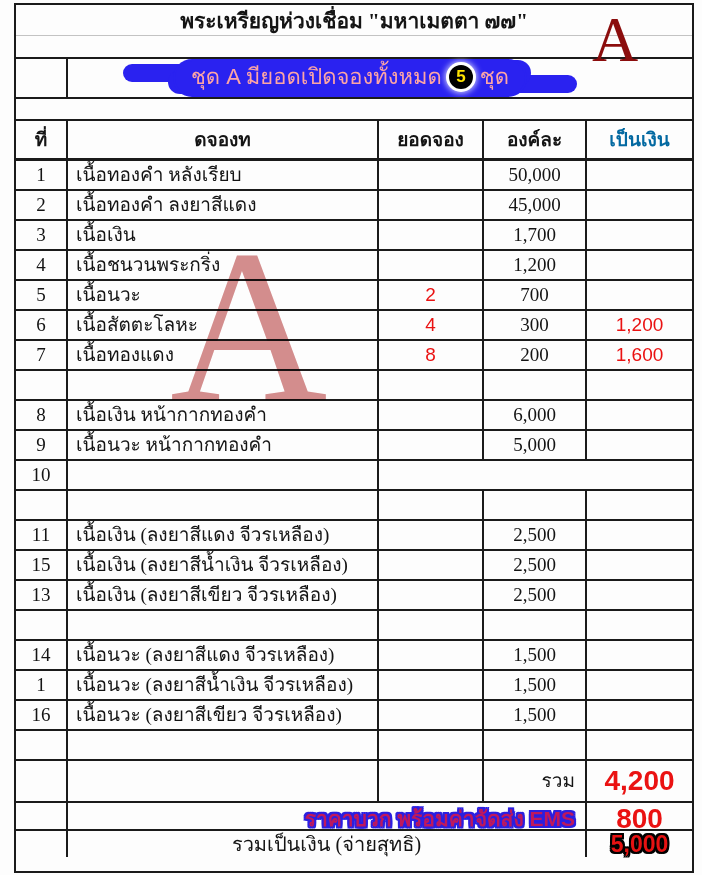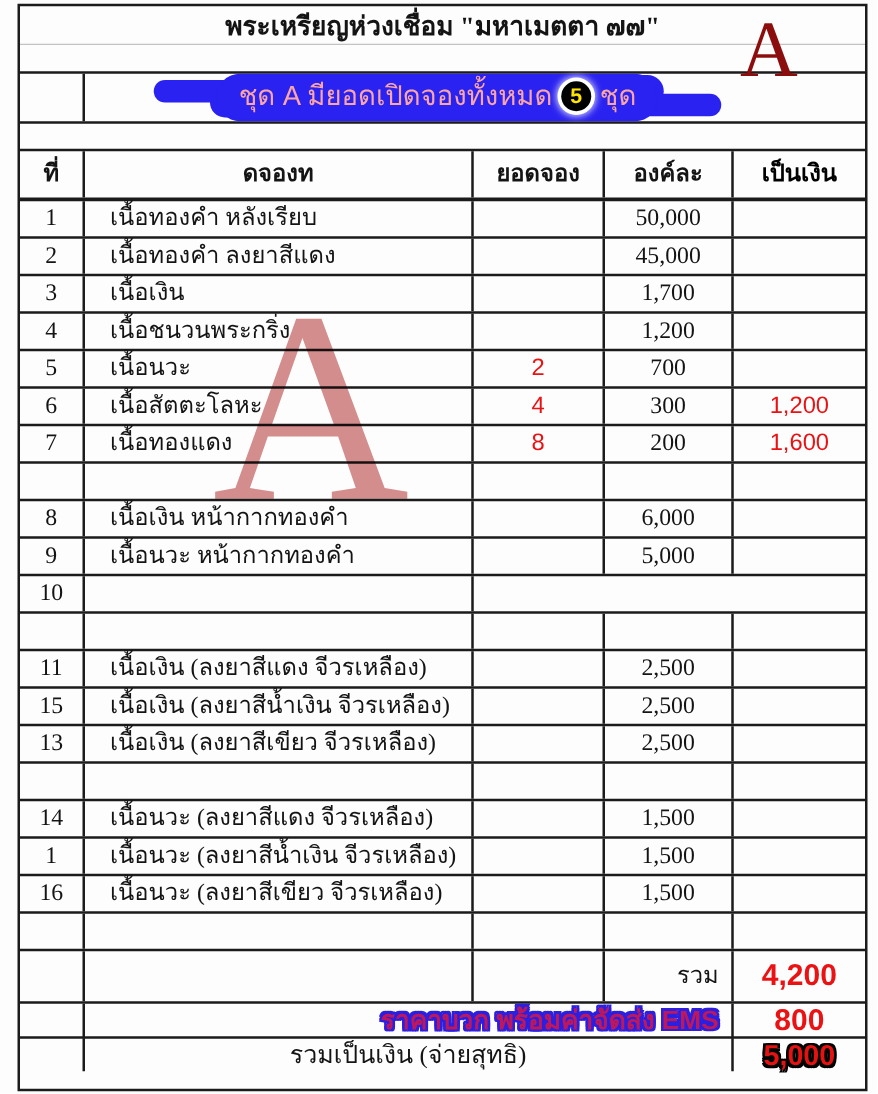--- a/index.html
+++ b/index.html
@@ -5,21 +5,21 @@
   html,body{margin:0;padding:0;background:#ffffff;}
   .page{position:relative;width:702px;height:875px;background:#fdfdfd;overflow:hidden;
         font-family:"Liberation Serif","DejaVu Serif",serif;color:#141414;}
   .sheet{position:absolute;left:14px;top:3px;width:680px;height:870px;box-sizing:border-box;
          border:2px solid #1b1b1b;background:transparent;z-index:2;}
   .trow{display:grid;box-sizing:border-box;}
   .cols5{grid-template-columns:52px 311px 105px 103px 105px;}
   .cell{box-sizing:border-box;display:flex;align-items:center;justify-content:center;
         overflow:visible;line-height:1.15;}
   .cell.vline{border-right:2px solid #1b1b1b;}
-  .left{justify-content:flex-start;padding-left:20px;}
+  .left{justify-content:flex-start;padding-left:8px;}
   .right{justify-content:flex-end;padding-right:10px;}
 
   
   .title-row{height:30px;border-bottom:1px solid #c3c3c3;display:flex;align-items:center;
              justify-content:center;font-size:21px;font-weight:bold;}
   .title-row2{height:31px;border-bottom:1px solid #c3c3c3;display:flex;align-items:center;
              justify-content:center;font-size:21px;font-weight:bold;}
   .spacer1{height:21px;border-bottom:2px solid #1b1b1b;}
   .banner-row{height:40px;border-bottom:2px solid #1b1b1b;grid-template-columns:52px 1fr;}
   .spacer2{height:20px;border-bottom:2px solid #1b1b1b;}
@@ -30,32 +30,32 @@
           box-shadow:0 0 0 2px #2a22f0, 10px -5px 0 -4px #2a22f0, -12px 4px 0 -5px #2a22f0,
                      60px 6px 0 -8px #2a22f0, -60px -5px 0 -8px #2a22f0;
           font-family:"Liberation Sans","DejaVu Sans",sans-serif;}
   .banner-text{color:#fca5a5;font-weight:normal;font-size:22px;white-space:nowrap;}
   .count-badge{display:inline-flex;align-items:center;justify-content:center;width:24px;height:24px;
           background:#000;color:#ffe400;font-weight:bold;font-size:17px;border-radius:50%;
           box-shadow:0 0 0 3px #ffffff, 0 0 6px 4px rgba(255,255,255,.8);}
 
   
   .head-row{height:40px;border-bottom:3px solid #1b1b1b;font-weight:bold;font-size:19px;}
-  .head-amount{color:#000000;}
+  .head-amount{color:#0369a1;}
 
   
   .row{height:30px;border-bottom:2px solid #1b1b1b;font-size:19px;}
   .row .cell{position:relative;z-index:6;}
   .red{color:#ea1212;font-family:"Liberation Sans","DejaVu Sans",sans-serif;font-size:19px;}
 
   
   .sum-row{height:42px;border-bottom:2px solid #1b1b1b;font-size:19px;}
   .ems-row{height:28px;border-bottom:2px solid #1b1b1b;grid-template-columns:52px 519px 105px;}
   .net-row{height:26px;grid-template-columns:52px 519px 105px;font-size:20px;}
-  .sum-amount{font-size:24px;font-weight:bold;color:#ea1212;
+  .sum-amount{font-size:28px;font-weight:bold;color:#ea1212;
               font-family:"Liberation Sans","DejaVu Sans",sans-serif;}
   .ems-text{font-size:21px;font-weight:bold;color:#be185d;white-space:nowrap;
             font-family:"Liberation Sans","DejaVu Sans",sans-serif;position:relative;z-index:11;
             text-shadow:-2px -2px 0 #2b1fe0,2px -2px 0 #2b1fe0,-2px 2px 0 #2b1fe0,2px 2px 0 #2b1fe0,
                         -2px 0 0 #2b1fe0,2px 0 0 #2b1fe0,0 -2px 0 #2b1fe0,0 2px 0 #2b1fe0;}
   .net-amount{font-size:23px;font-weight:bold;color:#e61212;
               font-family:"Liberation Sans","DejaVu Sans",sans-serif;
               text-shadow:-2px -2px 0 #000,2px -2px 0 #000,-2px 2px 0 #000,2px 2px 0 #000,
                           -2px 0 0 #000,2px 0 0 #000,0 -2px 0 #000,0 2px 0 #000;}
 

